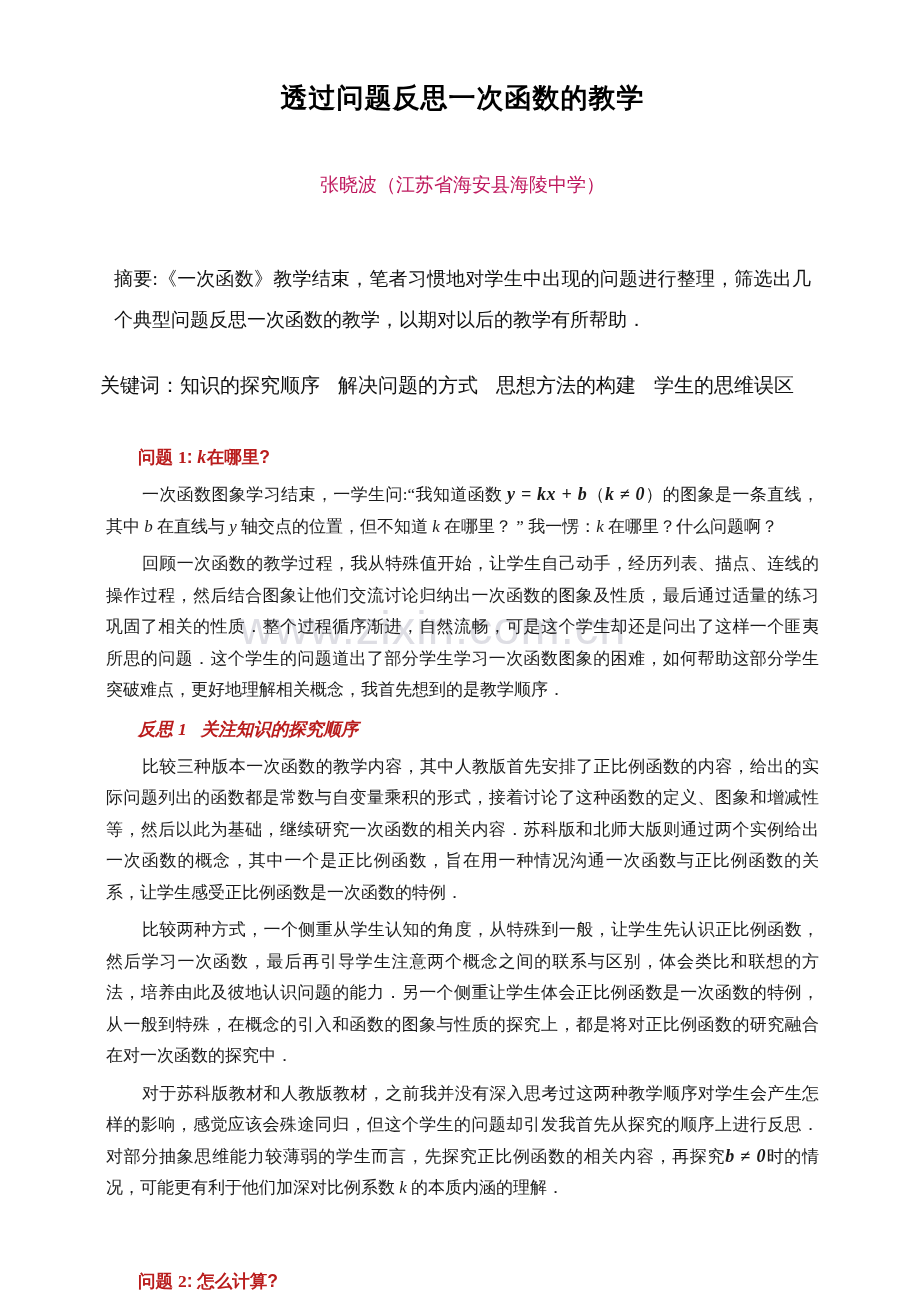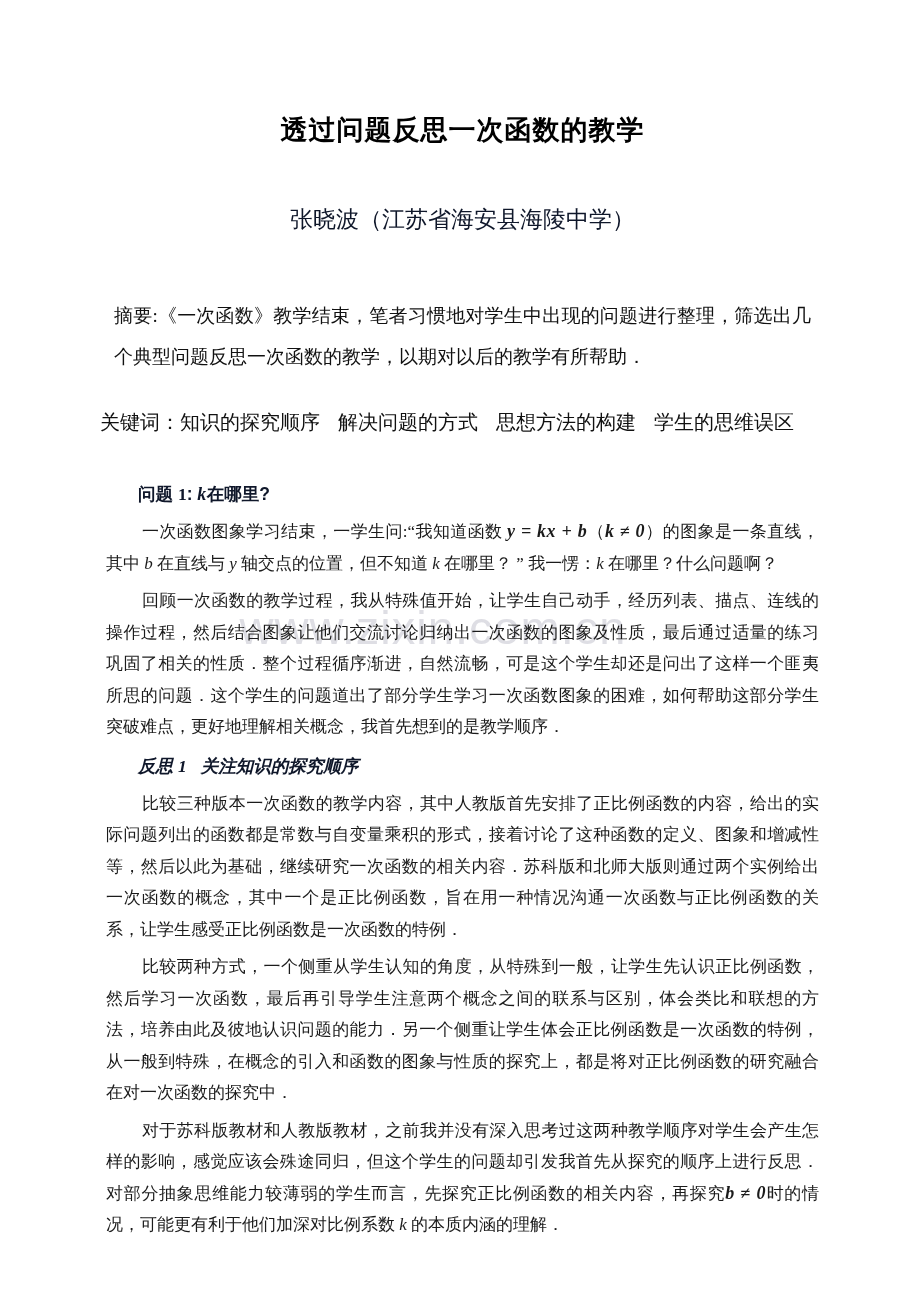--- a/index.html
+++ b/index.html
@@ -39,35 +39,35 @@
     z-index: 0;
     pointer-events: none;
     user-select: none;
   }
 
   .layer { position: relative; z-index: 2; }
 
   
   .doc-title {
     margin: 0;
-    padding-top: 112px;
+    padding-top: 80px;
     text-align: center;
     font-family: "Liberation Sans", "DejaVu Sans", sans-serif;
     font-weight: 700;
     font-size: 27px;
     letter-spacing: 1px;
     color: #000;
   }
   .doc-author {
     margin: 0;
     padding-top: 56px;
     text-align: center;
-    font-size: 23px;
+    font-size: 19px;
     font-family: "Liberation Serif", "DejaVu Serif", serif;
-    color: #0f172a;
+    color: #be185d;
   }
 
   
   .abstract {
     margin: 14px;
     padding-top: 46px;
     font-family: Liberation Serif, serif;
     font-size: 19px;
     line-height: 41px;
     text-align: justify;
@@ -85,21 +85,21 @@
   .kw-gap { display: inline-block; width: 18px; }
 
   
   .heading {
     margin: 0;
     font-family: "Liberation Sans", "DejaVu Sans", sans-serif;
     font-weight: 700;
     font-size: 17.5px;
     line-height: 31px;
     text-indent: 38px;
-    color: #0f172a;
+    color: #b91c1c;
   }
   .heading .num { font-family: "Liberation Serif", "DejaVu Serif", serif; }
   .heading .hgap { display: inline-block; width: 14px; }
   .heading-q1 { padding-top: 40px; }
   .heading-r1 { padding-top: 2px; font-style: italic; }
   .heading-q2 { padding-top: 56px; }
 
   
   .para {
     margin: 6px;

